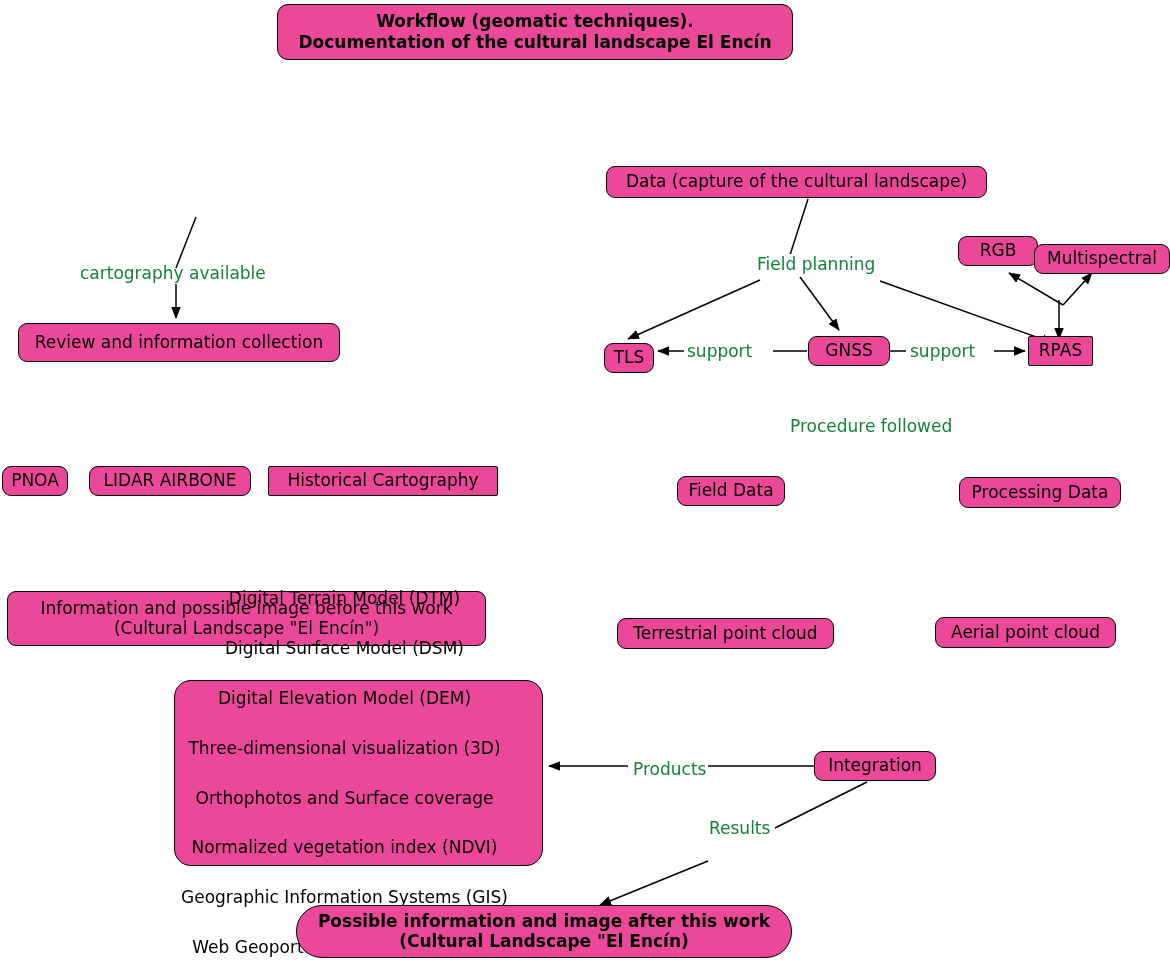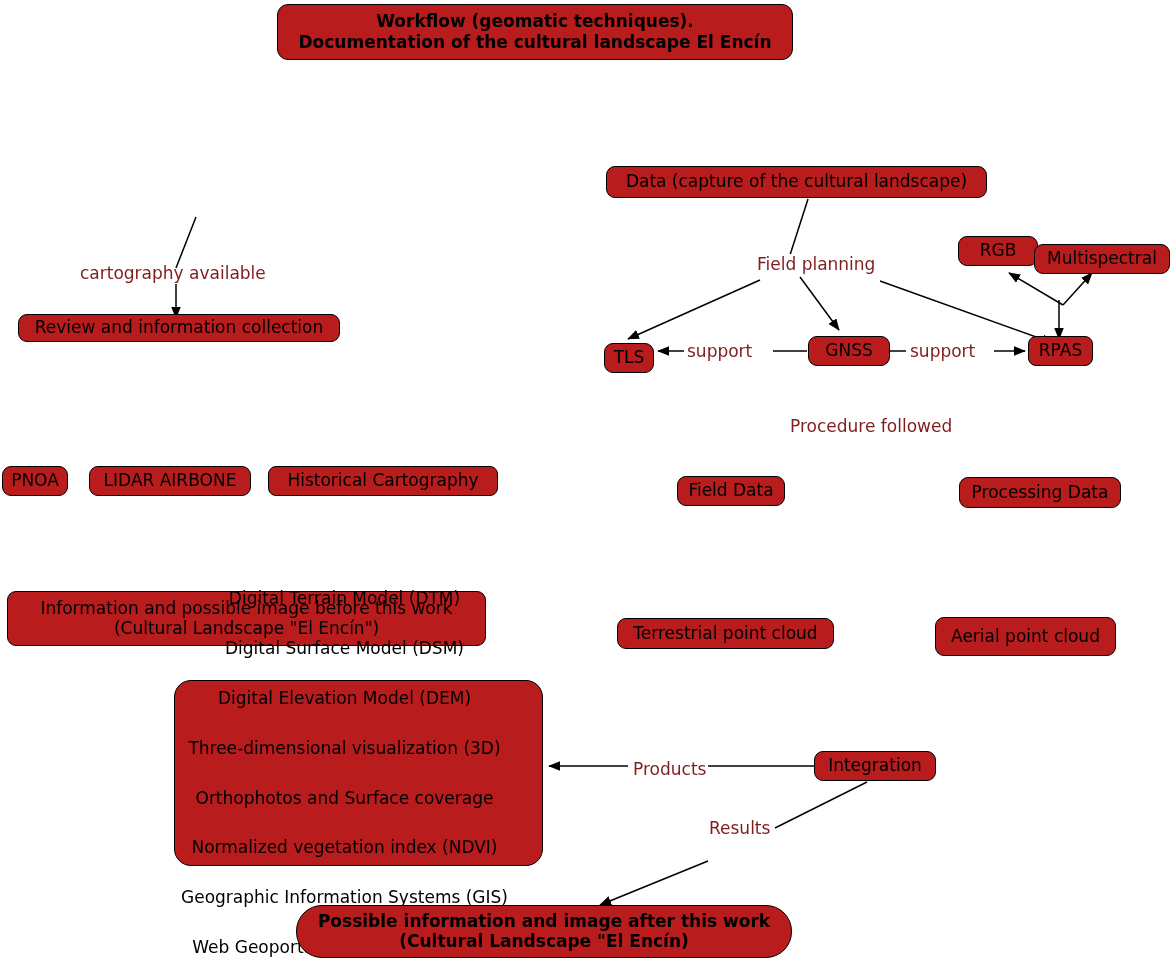--- a/index.html
+++ b/index.html
@@ -9,48 +9,48 @@
     font-family:"DejaVu Sans","Liberation Sans",sans-serif;
     color:#000000;
     overflow:hidden;
   }
   #canvas{position:relative;width:1170px;height:962px;background:#fff;}
   svg#edges{position:absolute;left:0;top:0;width:1170px;height:962px;pointer-events:none;}
 
   .node{
     position:absolute;
     box-sizing:border-box;
-    background:#b91c1c;
+    background:#ec4899;
     border:1.6px solid #000000;
     border-radius:9px;
     display:flex;
     align-items:center;
     justify-content:center;
     text-align:center;
     line-height:1.12;
     white-space:pre-line;
     font-size:17px;
     padding:2px 6px;
   }
   .node.bold{font-weight:bold;border-radius:26px;}
   .node.title{font-size:17px;line-height:1.25;border-radius:11px;border-width:1.8px;}
-  .node.small-radius{border-radius:8px;}
+  .node.small-radius{border-radius:2px;}
   .node.products{
     font-size:17px;
     line-height:1.47;
     border-radius:17px;
     justify-content:flex-start;
     align-items:center;
   }
   .edge-label{
     position:absolute;
     font-size:17px;
     background:transparent;
     white-space:nowrap;
-    color:#7f1d1d;
+    color:#15803d;
   }
   .edge-label.onwhite{background:#ffffff;padding:0 2px;}
 </style>
 </head>
 <body>
 
 <div id="canvas">
 
   <svg id="edges" viewBox="0 0 1170 962" xmlns="http://www.w3.org/2000/svg">
     <defs>
@@ -125,21 +125,21 @@
 
   <div class="edge-label onwhite" style="left:631px;top:759px;">Products</div>
 
   <div class="edge-label onwhite" style="left:707px;top:818px;">Results</div>
 
   <div class="node title bold" style="left:277px;top:4px;width:516px;height:56px;">
     <span><span>Workflow (geomatic techniques).</span><br><span>Documentation of the cultural landscape El Encín</span></span>
   </div>
 
 
-  <div class="node" style="left:18px;top:314px;width:322px;height:28px;">Review and information collection</div>
+  <div class="node" style="left:18px;top:323px;width:322px;height:39px;">Review and information collection</div>
 
   <div class="node" style="left:2px;top:466px;width:66px;height:30px;">PNOA</div>
 
   <div class="node" style="left:89px;top:466px;width:162px;height:30px;">LIDAR AIRBONE</div>
 
   <div class="node small-radius" style="left:268px;top:466px;width:230px;height:30px;">Historical Cartography</div>
 
   <div class="node" style="left:7px;top:591px;width:479px;height:55px;">
     <span><span>Information and possible image before this work</span><br><span>(Cultural Landscape "El Encín")</span></span>
   </div>
@@ -155,21 +155,21 @@
   <div class="node" style="left:808px;top:336px;width:82px;height:30px;">GNSS</div>
 
   <div class="node small-radius" style="left:1028px;top:336px;width:65px;height:30px;">RPAS</div>
 
   <div class="node" style="left:677px;top:476px;width:108px;height:30px;">Field Data</div>
 
   <div class="node" style="left:959px;top:477px;width:162px;height:31px;">Processing Data</div>
 
   <div class="node" style="left:617px;top:618px;width:217px;height:31px;">Terrestrial point cloud</div>
 
-  <div class="node" style="left:935px;top:617px;width:181px;height:39px;text-align:center;">Aerial point cloud</div>
+  <div class="node" style="left:935px;top:617px;width:181px;height:31px;text-align:center;">Aerial point cloud</div>
 
   <div class="node products" style="left:174px;top:680px;width:369px;height:186px;">
     <div>
       <div>Digital Terrain Model (DTM)</div>
       <div>Digital Surface Model (DSM)</div>
       <div>Digital Elevation Model (DEM)</div>
       <div>Three-dimensional visualization (3D)</div>
       <div>Orthophotos and Surface coverage</div>
       <div>Normalized vegetation index (NDVI)</div>
       <div>Geographic Information Systems (GIS)</div>

